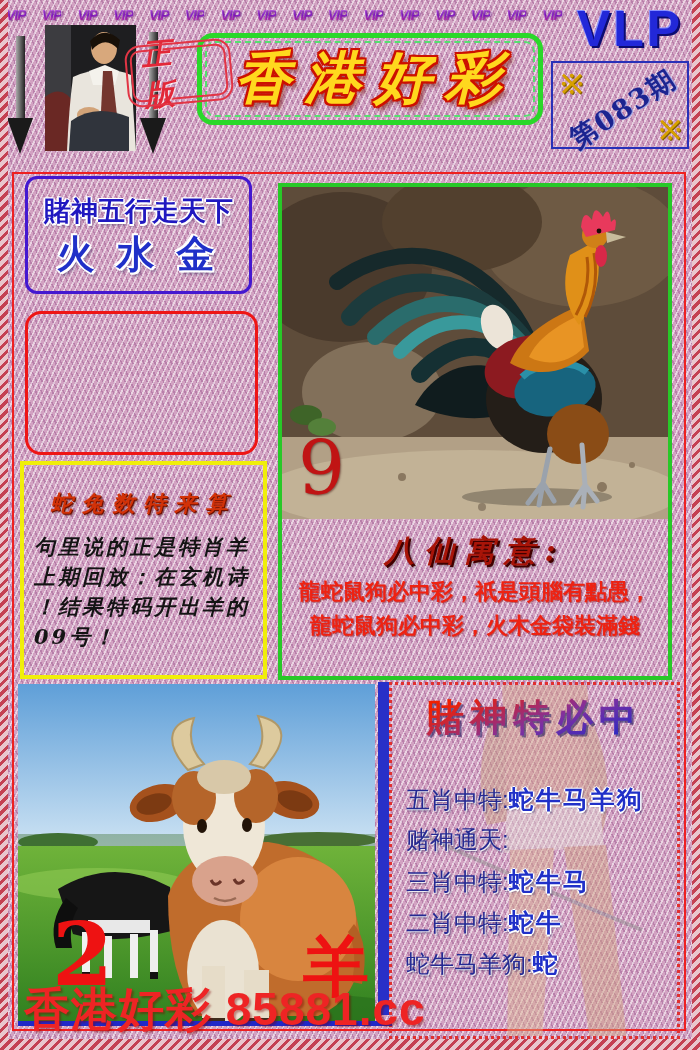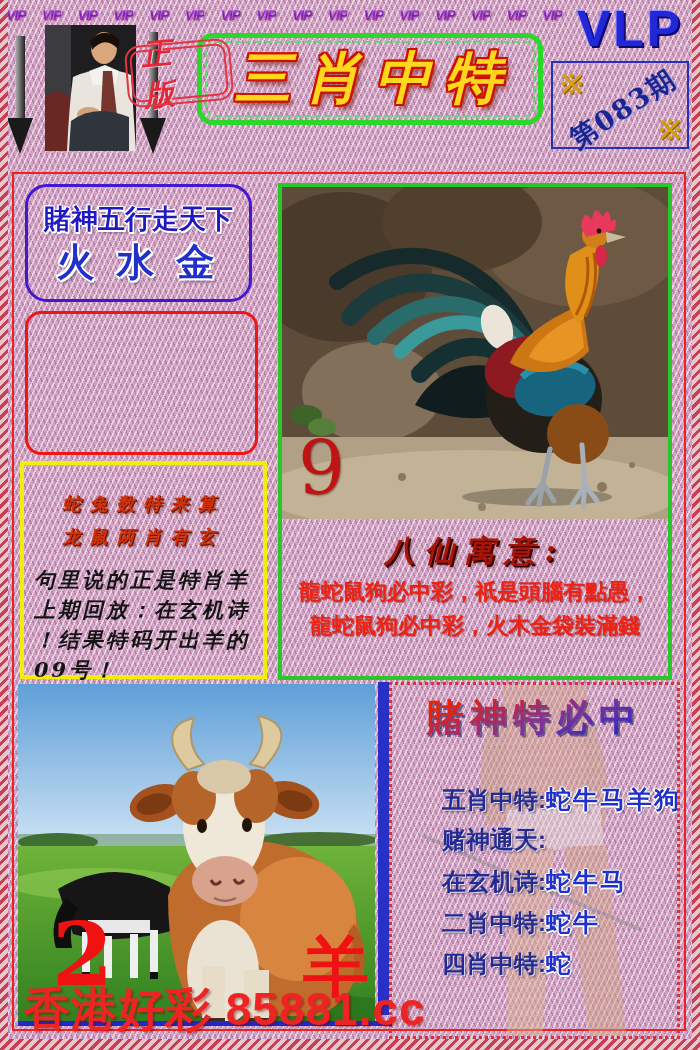--- a/index.html
+++ b/index.html
@@ -65,35 +65,35 @@
     transform:rotate(-33deg); font-family:"DejaVu Serif", serif; font-size:27px; font-weight:bold;
     color:#1c2490; letter-spacing:2px; white-space:nowrap; text-shadow:1px 1px 0 #9aa0e0; }
   .issue-star { position:absolute; font-size:26px; font-weight:bold; color:#d8a000; text-shadow:1px 1px 0 #806000; }
   .star-tl { left:8px; top:2px; } .star-br { right:6px; bottom:0px; }
 
   
   .content-frame { position:absolute; left:12px; top:172px; width:674px; height:859px;
     border:2px solid #ee2020; z-index:2; }
 
   
-  .five-box { position:absolute; left:25px; top:184px; width:227px; height:118px; z-index:4;
-    border:3px solid #4418d0; border-radius:22px; text-align:center; padding-top:14px; }
+  .five-box { position:absolute; left:25px; top:176px; width:227px; height:118px; z-index:4;
+    border:3px solid #4418d0; border-radius:12px; text-align:center; padding-top:14px; }
   .five-title { font-size:27px; font-weight:bold; color:#2018c0; white-space:nowrap;
     text-shadow:1.5px 0 #fff,-1.5px 0 #fff,0 1.5px #fff,0 -1.5px #fff,1.5px 1.5px #fff,-1.5px -1.5px #fff,2px 3px 3px rgba(0,0,60,.4); }
   .five-elems { margin-top:0; font-size:38px; font-weight:bold; color:#2030c8; letter-spacing:22px; padding-left:16px;
     text-shadow:2px 0 #fff,-2px 0 #fff,0 2px #fff,0 -2px #fff,2px 2px #fff,-2px -2px #fff,3px 4px 3px rgba(0,0,60,.35); }
 
   .empty-red-box { position:absolute; left:25px; top:311px; width:233px; height:144px; z-index:4;
     border:3px solid #ee1515; border-radius:16px; }
 
   
   .yellow-box { position:absolute; left:20px; top:461px; width:247px; height:218px; z-index:4;
     border:4px solid #f0ee0a; padding-top:22px; }
   .myst-red { text-align:center; font-family:"DejaVu Serif", serif; font-style:italic; font-weight:bold;
-    font-size:18px; color:#d23208; letter-spacing:9px; line-height:33px; white-space:nowrap;
+    font-size:22px; color:#d23208; letter-spacing:9px; line-height:33px; white-space:nowrap;
     text-shadow:1px 1px 0 #701000, 2px 2px 2px rgba(60,10,0,.5); }
   .myst-black { margin:12px 0 0 10px; font-family:"DejaVu Serif", serif; font-style:italic; font-weight:bold;
     font-size:21px; color:#141414; letter-spacing:3px; line-height:30px; white-space:nowrap; }
 
   
   .rooster-panel { position:absolute; left:278px; top:183px; width:394px; height:497px; z-index:4;
     border:4px solid #28c828; }
   .rooster-photo { position:absolute; left:0; top:0; width:386px; height:332px; }
   .rooster-num { position:absolute; left:16px; top:238px; font-family:"DejaVu Serif", serif;
     font-size:74px; color:#c01414; z-index:3; text-shadow:1px 1px 2px rgba(60,0,0,.5); }
@@ -118,22 +118,22 @@
     border:3px dotted #e03030; overflow:hidden; }
   .picks-bg { position:absolute; inset:0; }
   .picks-title { position:relative; margin-top:8px; text-align:center; font-size:37px; font-weight:bold;
     letter-spacing:6px; white-space:nowrap;
     background:linear-gradient(160deg,#f02000 20%,#8030a0 55%,#2028c8 85%);
     -webkit-background-clip:text; background-clip:text; color:transparent;
     filter:drop-shadow(2px 2px 0 rgba(20,20,90,.55)); }
   @supports not (background-clip:text) { .picks-title { color:#c02838; background:none; } }
   .picks-rows { position:relative; margin-top:40px; }
   .pick-row { display:flex; align-items:baseline; padding-left:14px; height:41px; white-space:nowrap; }
-  .pick-label { font-size:24px; font-weight:bold; color:#252a92;
-    text-shadow:1px 1px 0 rgba(255,255,255,.8), 2px 2px 2px rgba(10,10,70,.5);margin-left:36px; }
+  .pick-label { font-size:24px; font-weight:normal; color:#252a92;
+    text-shadow:1px 1px 0 rgba(255,255,255,.8), 2px 2px 2px rgba(10,10,70,.5); }
   .pick-value { font-size:25px; font-weight:bold; color:#2030c8; letter-spacing:2px;
     text-shadow:1.5px 0 #fff,-1.5px 0 #fff,0 1.5px #fff,0 -1.5px #fff,2px 2px 2px rgba(10,10,70,.45); }
 
   
   .footer-site { position:absolute; left:24px; top:979px; z-index:30; font-size:46px; font-weight:bold;
     color:#ee2424; letter-spacing:1px; white-space:nowrap; text-shadow:2px 2px 2px rgba(120,0,0,.4); }
 </style>
 </head>
 <body>
 
@@ -181,21 +181,21 @@
       <path d="M26 96 Q50 78 84 92 L84 126 L24 126 Z" fill="#30343c"></path>
     </svg>
   </div>
 
   <div class="arrow arrow-mid">
     <div class="shaft"></div>
       <div class="head"></div>
   </div>
 
   <div class="title-box">
-    <div class="main-title">三肖中特</div>
+    <div class="main-title">香港好彩</div>
   </div>
 
   <div class="stamp">正版</div>
 
   <div class="vlp">VLP</div>
 
   <div class="issue-box">
     <span class="issue-star star-tl">※</span>
     <div class="issue-text">第083期</div>
     <span class="issue-star star-br">※</span>
@@ -205,21 +205,20 @@
 
   <div class="five-box">
     <div class="five-title">賭神五行走天下</div>
     <div class="five-elems">火水金</div>
   </div>
 
   <div class="empty-red-box"></div>
 
   <div class="yellow-box">
     <div class="myst-red">蛇兔数特来算</div>
-    <div class="myst-red">龙鼠两肖有玄</div>
     <div class="myst-black">
       <div>句里说的正是特肖羊</div>
       <div>上期回放：在玄机诗</div>
       <div>！结果特码开出羊的</div>
       <div>09号！</div>
     </div>
   </div>
 
   <div class="rooster-panel">
     <div class="rooster-photo">
@@ -348,29 +347,29 @@
     <div class="picks-title">賭神特必中</div>
     <div class="picks-rows">
       <div class="pick-row">
         <span class="pick-label">五肖中特:</span>
         <span class="pick-value">蛇牛马羊狗</span>
       </div>
       <div class="pick-row">
         <span class="pick-label">赌神通天:</span>
       </div>
       <div class="pick-row">
-        <span class="pick-label">在玄机诗:</span>
+        <span class="pick-label">三肖中特:</span>
         <span class="pick-value">蛇牛马</span>
       </div>
       <div class="pick-row">
         <span class="pick-label">二肖中特:</span>
         <span class="pick-value">蛇牛</span>
       </div>
       <div class="pick-row">
-        <span class="pick-label">四肖中特:</span>
+        <span class="pick-label">蛇牛马羊狗:</span>
         <span class="pick-value">蛇</span>
       </div>
     </div>
   </div>
 
   <div class="footer-site">香港好彩 85881.cc</div>
 
 </div>
 
 </body></html>

